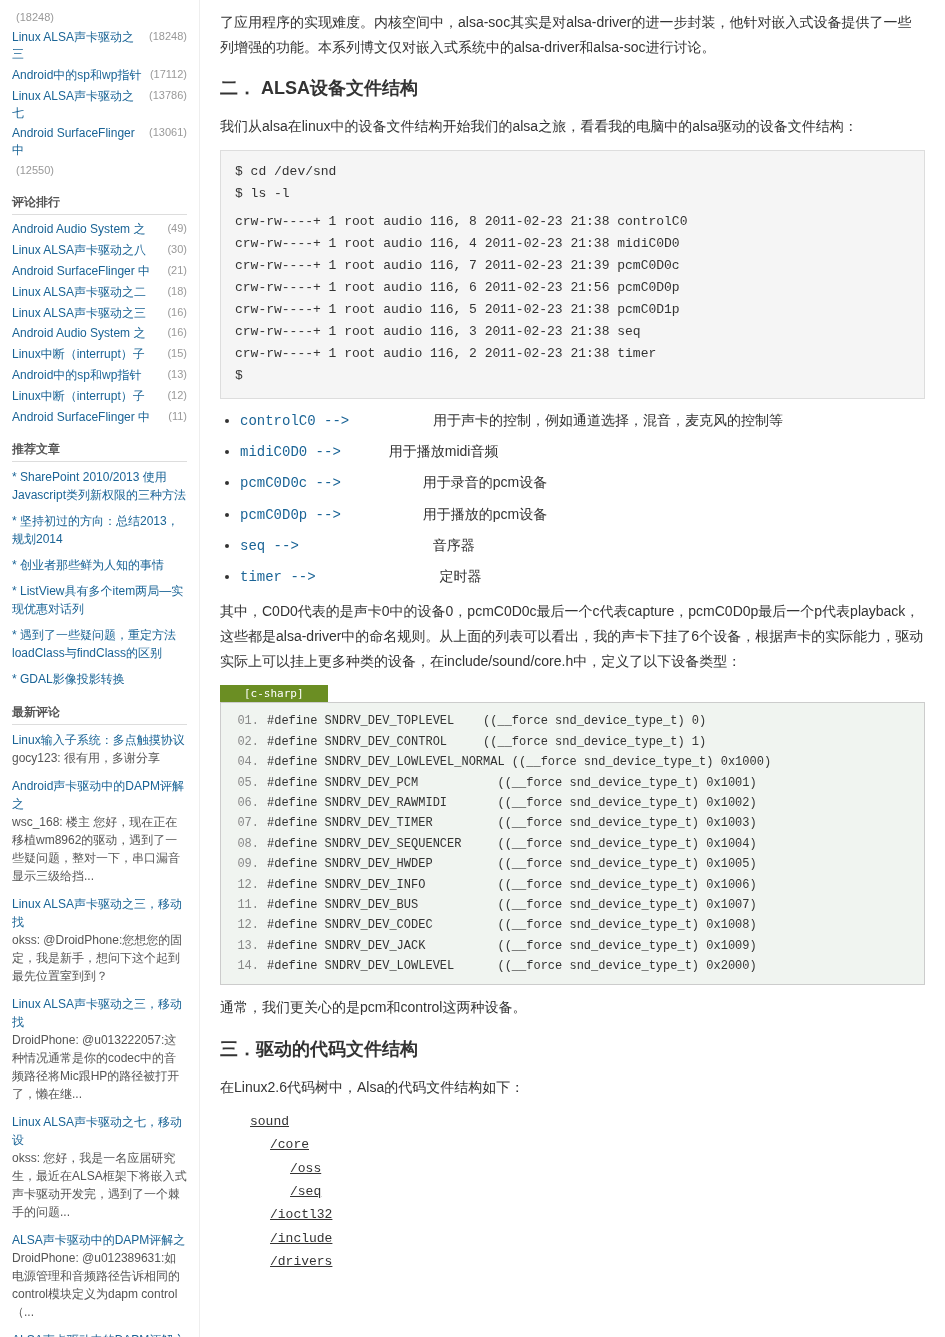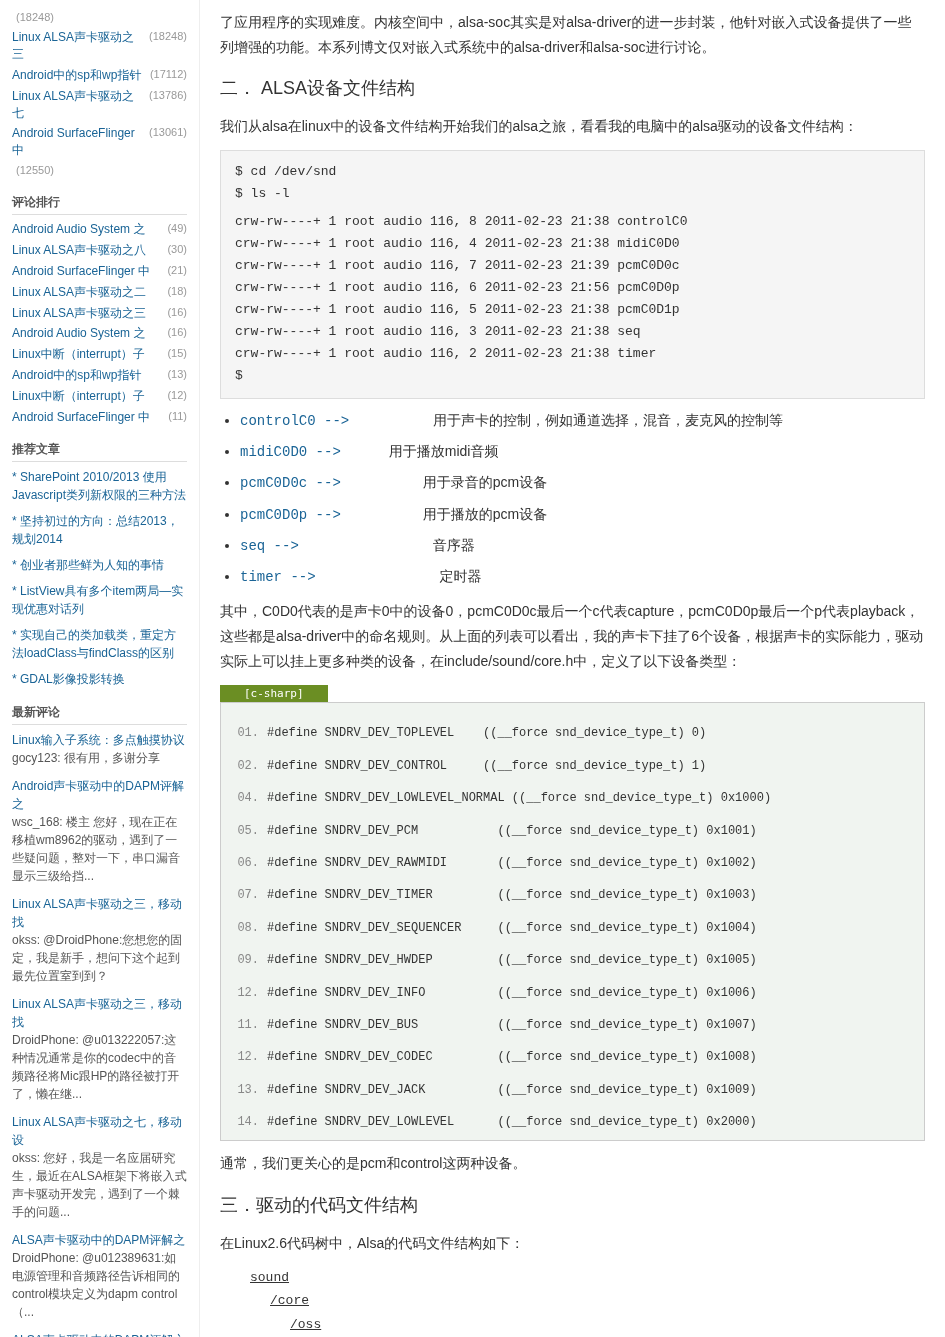--- a/index.html
+++ b/index.html
@@ -61,21 +61,21 @@
     .comment-item .comment-text { color: #555; }
 
     
     .main {
       flex: 1;
       padding: 10px 20px 20px 20px;
       max-width: 745px;
     }
     .section-heading {
       font-size: 18px;
-      font-weight: normal;
+      font-weight: bold;
       color: #333;
       margin: 16px 0 10px 0;
       padding-bottom: 4px;
     }
     .intro-text {
       font-size: 14px;
       line-height: 1.8;
       color: #333;
       margin-bottom: 10px;
     }
@@ -117,21 +117,20 @@
       border: 1px solid #ccc;
       padding: 8px 0;
       font-family: "Courier New", monospace;
       font-size: 12px;
       line-height: 1.7;
       margin: 0 0 10px 0;
     }
     .code-numbered .line {
       display: flex;
       padding: 0 10px;
-      margin-top: 12px;
     }
     .code-numbered .ln {
       color: #888;
       min-width: 28px;
       margin-right: 8px;
       text-align: right;
       user-select: none;
     }
     .code-numbered .lc { color: #333; white-space: pre; }
     .tree-block {
@@ -225,21 +224,21 @@
     <div class="recommend-item">
       <a>* 坚持初过的方向：总结2013，规划2014</a>
     </div>
     <div class="recommend-item">
       <a>* 创业者那些鲜为人知的事情</a>
     </div>
     <div class="recommend-item">
       <a>* ListView具有多个item两局—实现优惠对话列</a>
     </div>
     <div class="recommend-item">
-      <a>* 实现自己的类加载类，重定方法loadClass与findClass的区别</a>
+      <a>* 遇到了一些疑问题，重定方法loadClass与findClass的区别</a>
     </div>
     <div class="recommend-item">
       <a>* GDAL影像投影转换</a>
     </div>
   </div>
 
   <div class="sidebar-section">
     <div class="sidebar-section-title">最新评论</div>
     <div class="comment-item">
       <div class="comment-author">Linux输入子系统：多点触摸协议</div>

